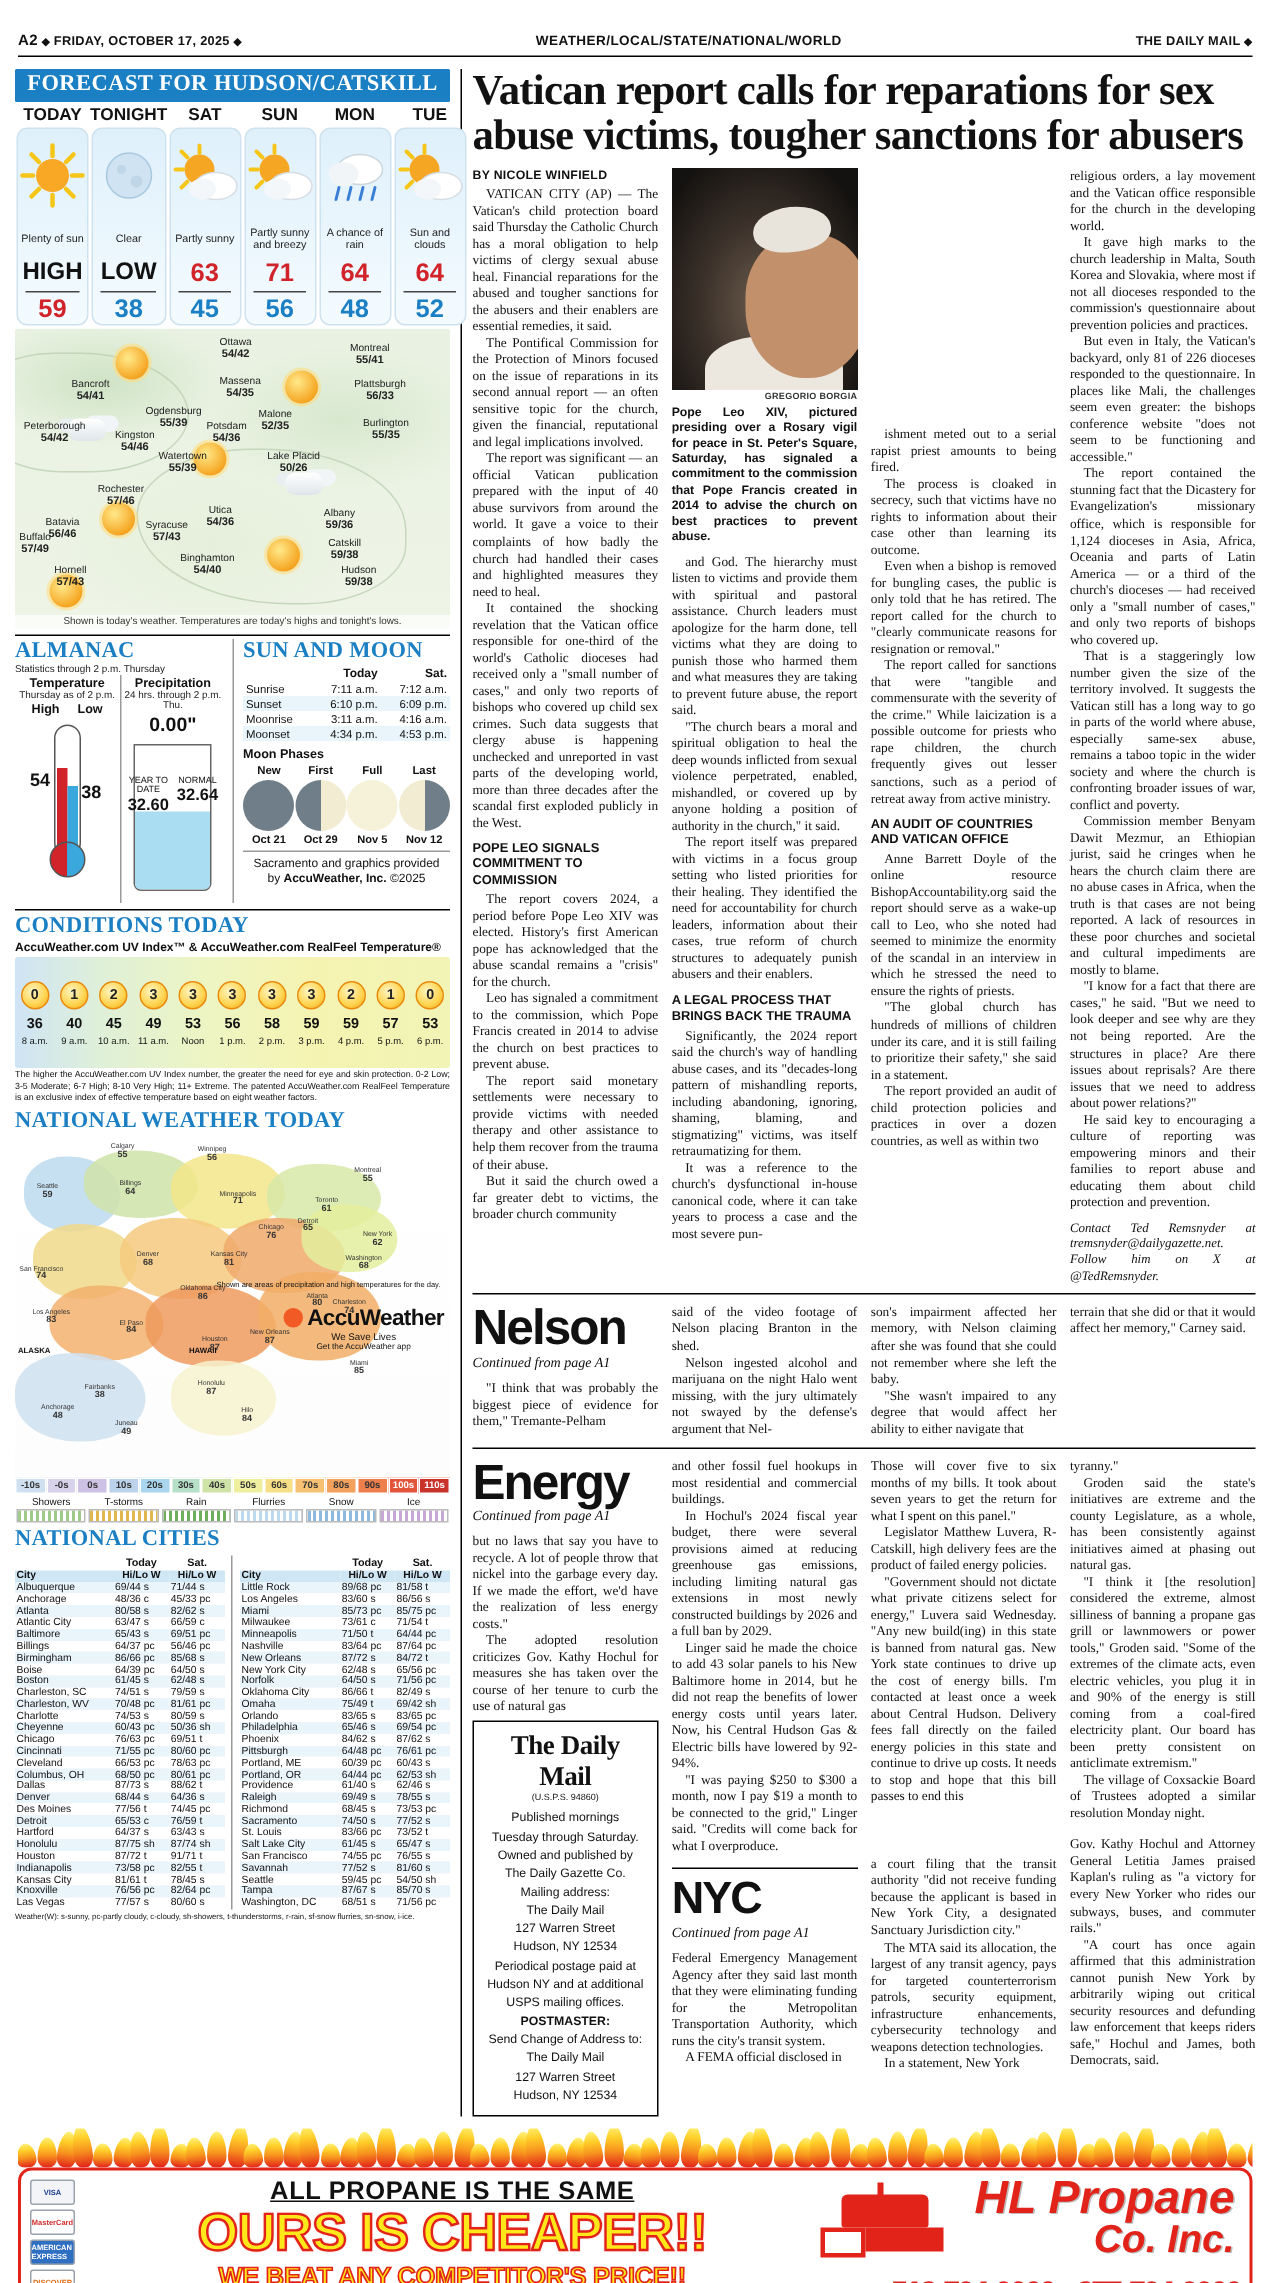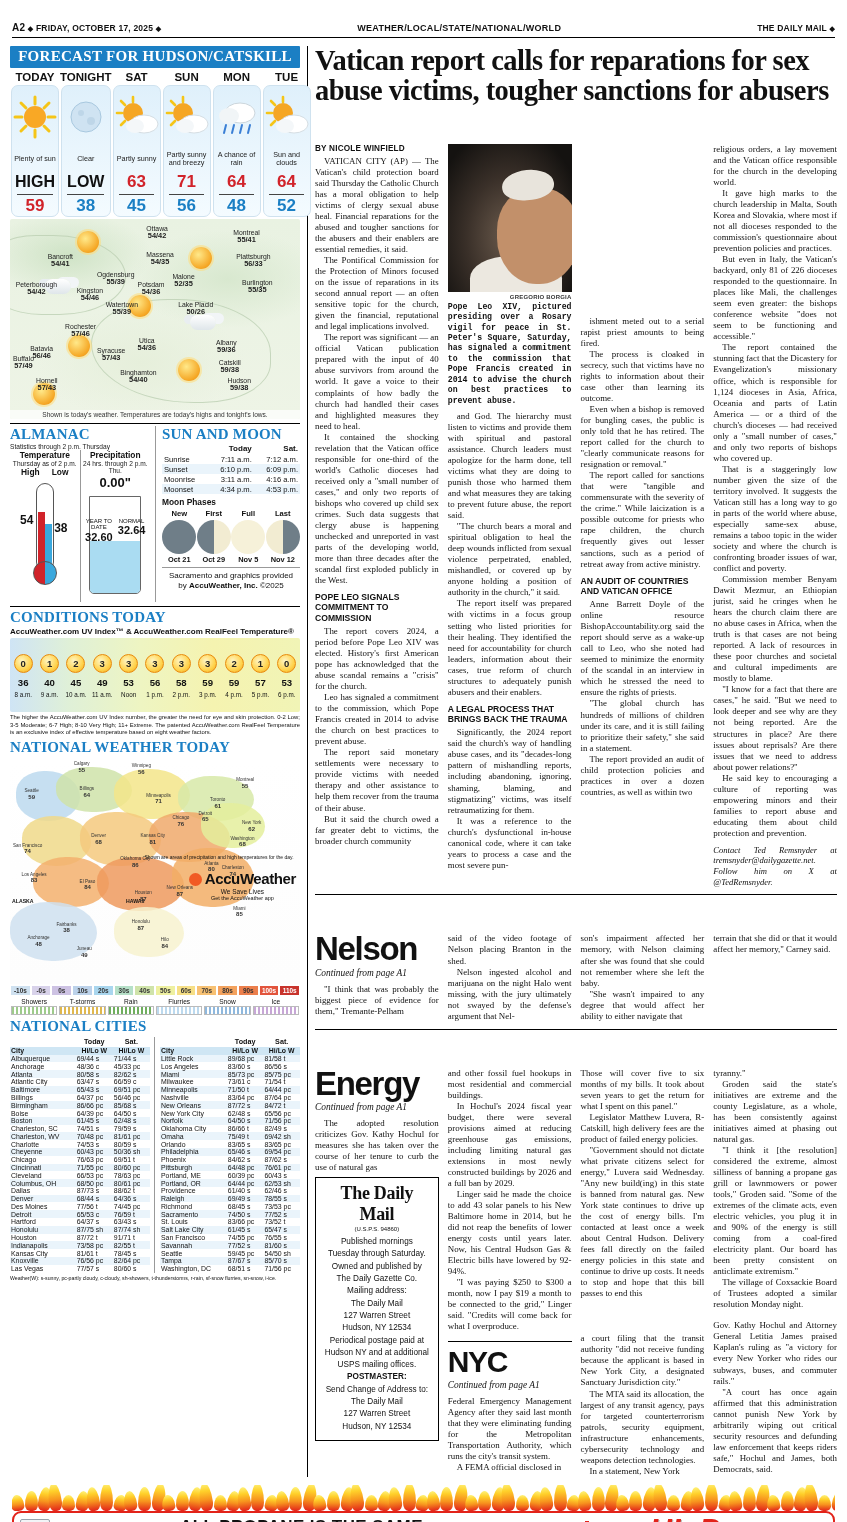--- a/index.html
+++ b/index.html
@@ -249,21 +249,21 @@
   table.nc tbody tr:nth-child(odd) td { background:#eaf4fb; }
   .nc-key { font-family:"Liberation Sans",sans-serif; font-size:5.2px; margin-top:2px; }
 
   
   .headline {
     font-family:"Liberation Serif", serif; font-weight:bold;
     font-size:28.5px; line-height:1.05; letter-spacing:-.5px;
     margin-bottom:6px;
   }
   .story3 { display:flex; gap:9px; }
-  .story3 > div { flex:1;margin-top:32px; }
+  .story3 > div { flex:1; }
   .byline {
     font-family:"Liberation Sans",sans-serif; font-weight:bold;
     font-size:8.2px; letter-spacing:.2px; margin-bottom:3px;
   }
   p.body {
     font-family:"Liberation Serif", serif; font-size:8.9px;
     line-height:1.24; text-align:justify; text-indent:9px;
     hyphens:auto; -webkit-hyphens:auto;
   }
   p.body.nofirst { text-indent:0; }
@@ -285,21 +285,21 @@
   }
   .photo .cassock {
     position:absolute; left:18%; top:76%; width:74%; height:34%;
     background:#ece8e0; border-radius:44% 44% 0 0;
   }
   .credit {
     font-family:"Liberation Sans",sans-serif; font-size:6px; font-weight:bold;
     text-align:right; color:#333; letter-spacing:.2px; margin-bottom:2px;
   }
   .caption {
-    font-family:Liberation Mono, monospace; font-weight:bold;
+    font-family:Liberation Sans, sans-serif; font-weight:bold;
     font-size:8.2px; line-height:1.27; text-align:justify; margin-bottom:5px;
   }
   .contactline {
     font-family:"Liberation Serif", serif; font-style:italic;
     font-size:8.6px; line-height:1.24; margin-top:6px; text-align:justify;
   }
 
   
   .hrule { border-top:1.4px solid #000; margin:7px 0 6px; }
   .jump-title {
@@ -1262,20 +1262,21 @@
         <div>
           <p class="body nofirst">terrain that she did or that it would affect her memory," Carney said.</p>
         </div>
       </div>
 
       <div class="hrule"></div>
       <div class="story3">
         <div>
           <div class="jump-title">Energy</div>
           <div class="jump-cont">Continued from page A1</div>
+          <p class="body nofirst">but no laws that say you have to recycle. A lot of people throw that nickel into the garbage every day. If we made the effort, we'd have the realization of less energy costs."</p>
           <p class="body">The adopted resolution criticizes Gov. Kathy Hochul for measures she has taken over the course of her tenure to curb the use of natural gas</p>
 
           <div class="flagbox">
             <div class="nameplate">The Daily Mail</div>
             <div class="usps">(U.S.P.S. 94860)</div>
             <div style="height:4px"></div>
             <div class="line">Published mornings</div>
             <div class="line">Tuesday through Saturday.</div>
             <div class="line">Owned and published by</div>
             <div class="line">The Daily Gazette Co.</div>

